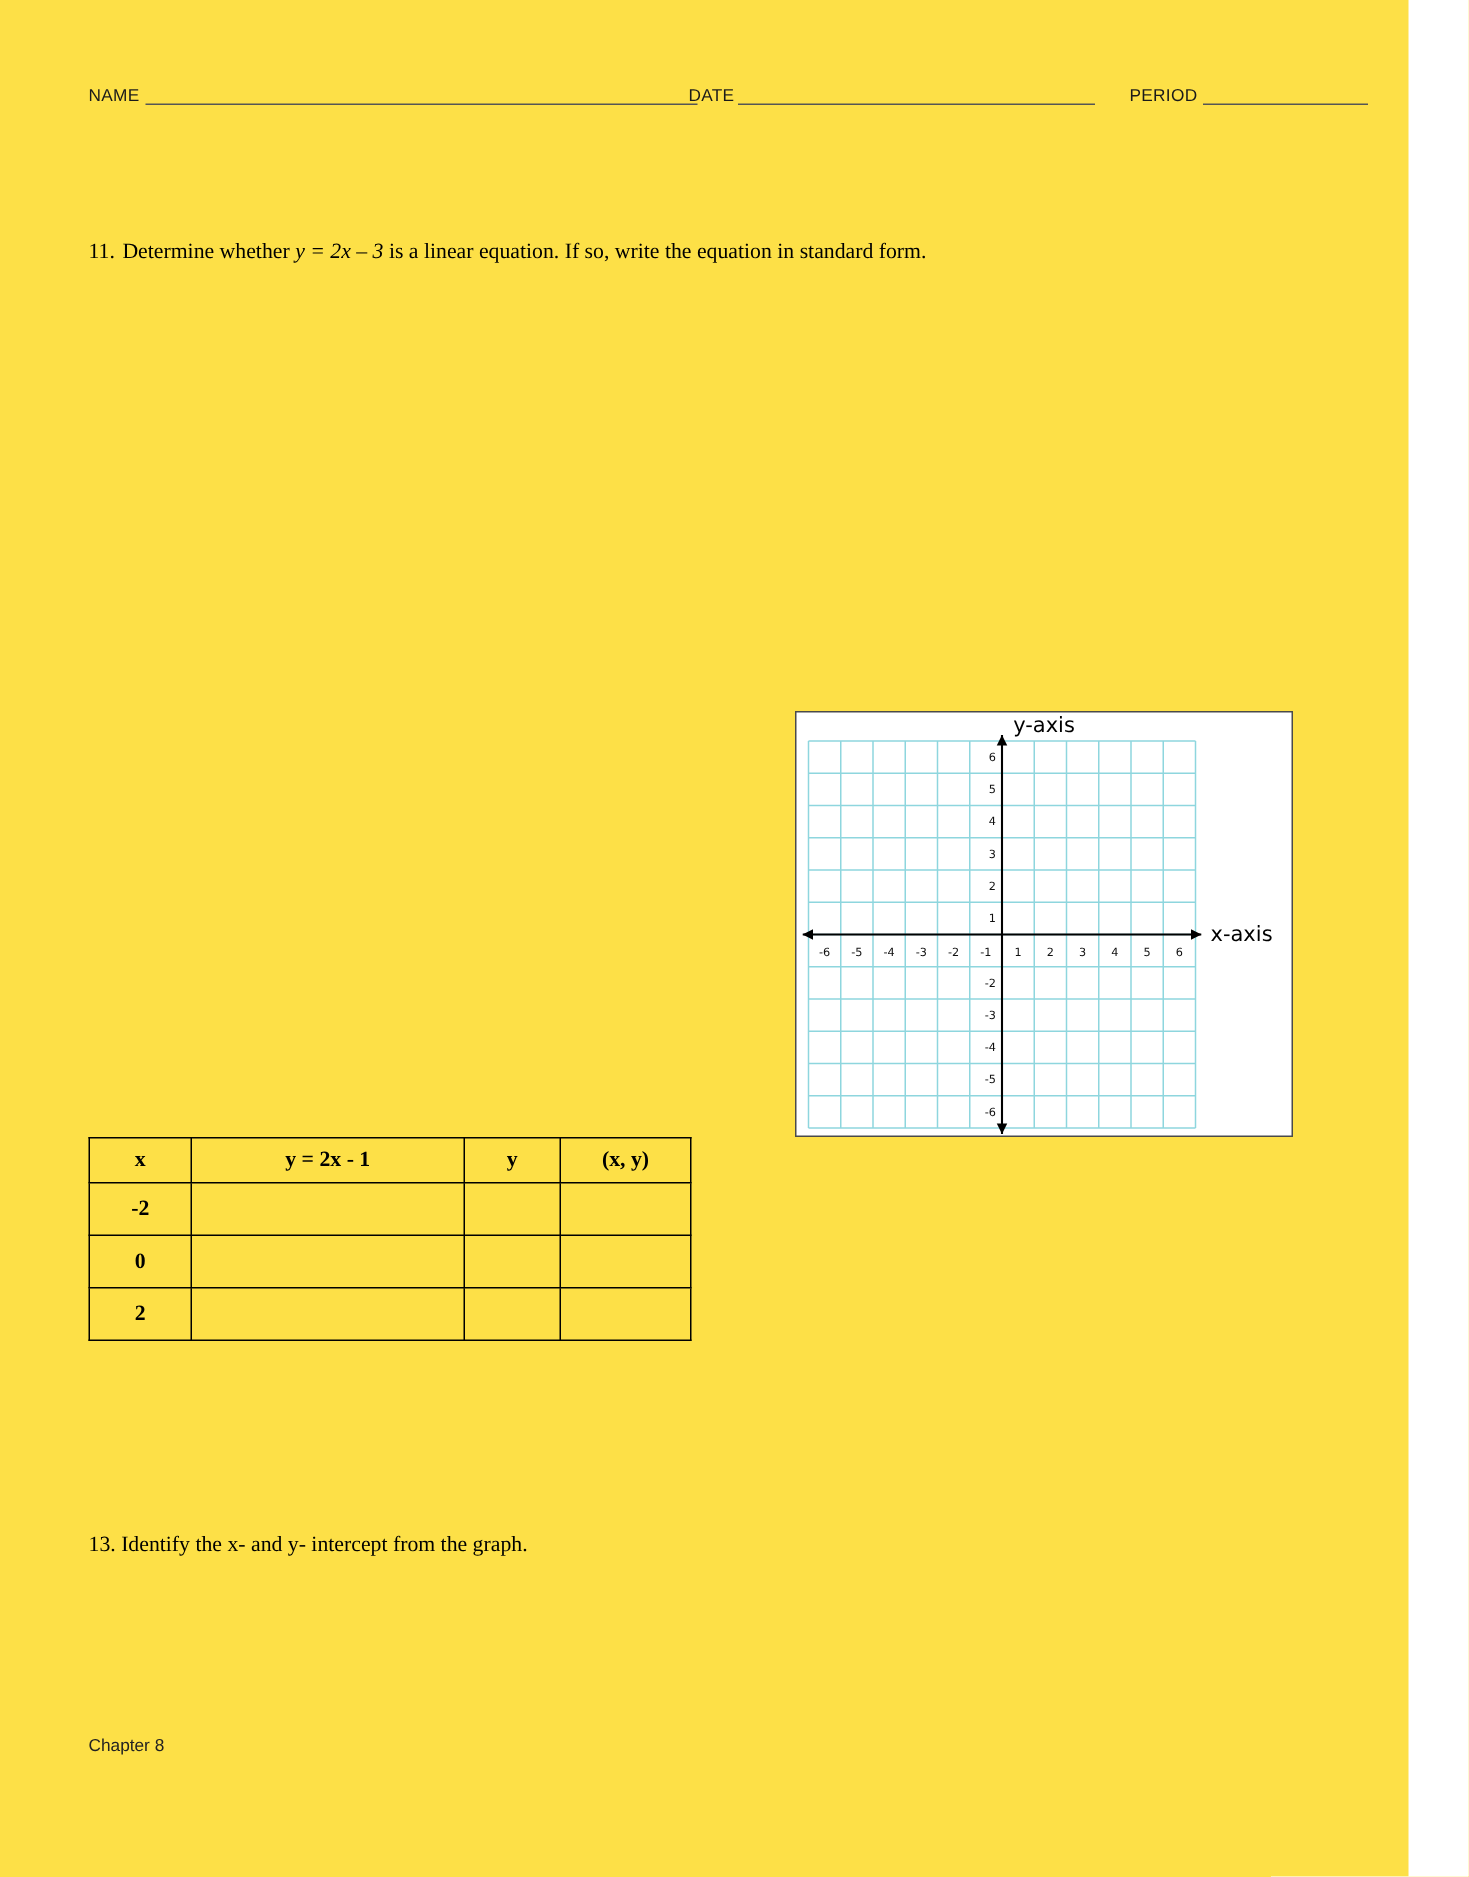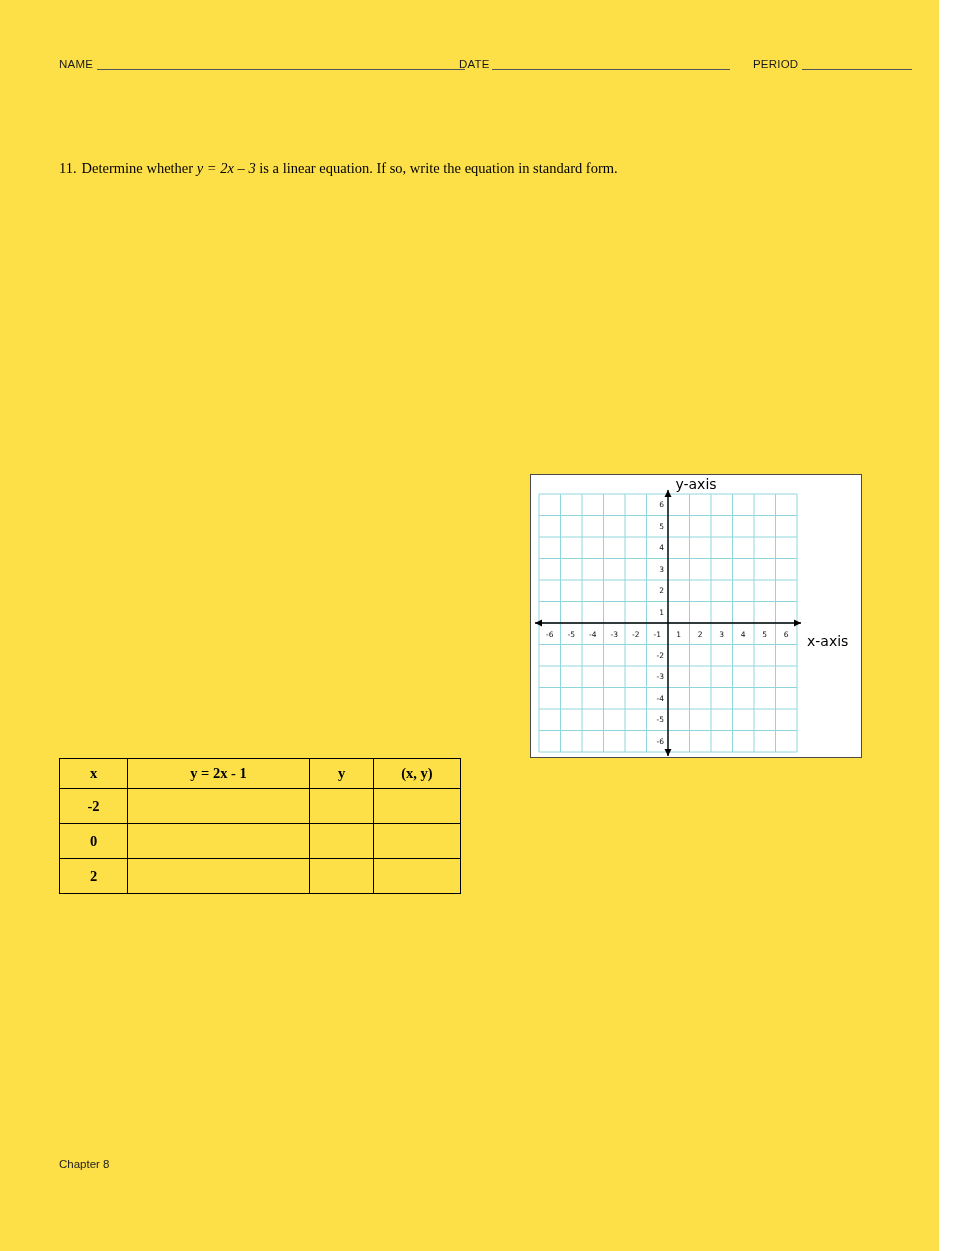--- a/index.html
+++ b/index.html
@@ -36,21 +36,21 @@
     position:absolute; left:530px; top:474px; width:332px; height:284px;
     border:1px solid #4a4a4a; box-sizing:border-box; background:#fff;
   }
   .graph-title {
     position:absolute; top:1px; left:0; width:100%; text-align:center;
     font-family:"DejaVu Sans", sans-serif; font-size:14px; color:#000;
   }
   .grid-svg { position:absolute; left:4px; top:15px; }
   .x-axis-label {
     position:absolute; left:276px; top:140px;
-    font-family:"DejaVu Sans", sans-serif; font-size:14px; color:#000;margin-top:18px;
+    font-family:"DejaVu Sans", sans-serif; font-size:14px; color:#000;
   }
 
   
   .data-table { position:absolute; left:59px; top:758px; border-collapse:collapse; table-layout:fixed; }
   .data-table th, .data-table td {
     border:1px solid #000; font-weight:bold; text-align:center;
     font-size:14.5px; padding:0; font-family:"Liberation Serif", serif;
   }
   .data-table thead tr { height:30px; }
   .data-table tbody tr { height:35px; }
@@ -174,16 +174,17 @@
       </tr>
       <tr>
         <td>2</td>
         <td></td>
         <td></td>
         <td></td>
       </tr>
     </tbody>
   </table>
 
+  <p class="question q13"><span>13. Identify the x- and y- intercept from the graph.</span></p>
 
   <div class="footer">Chapter 8</div>
 
 </div>
 
 </body></html>

